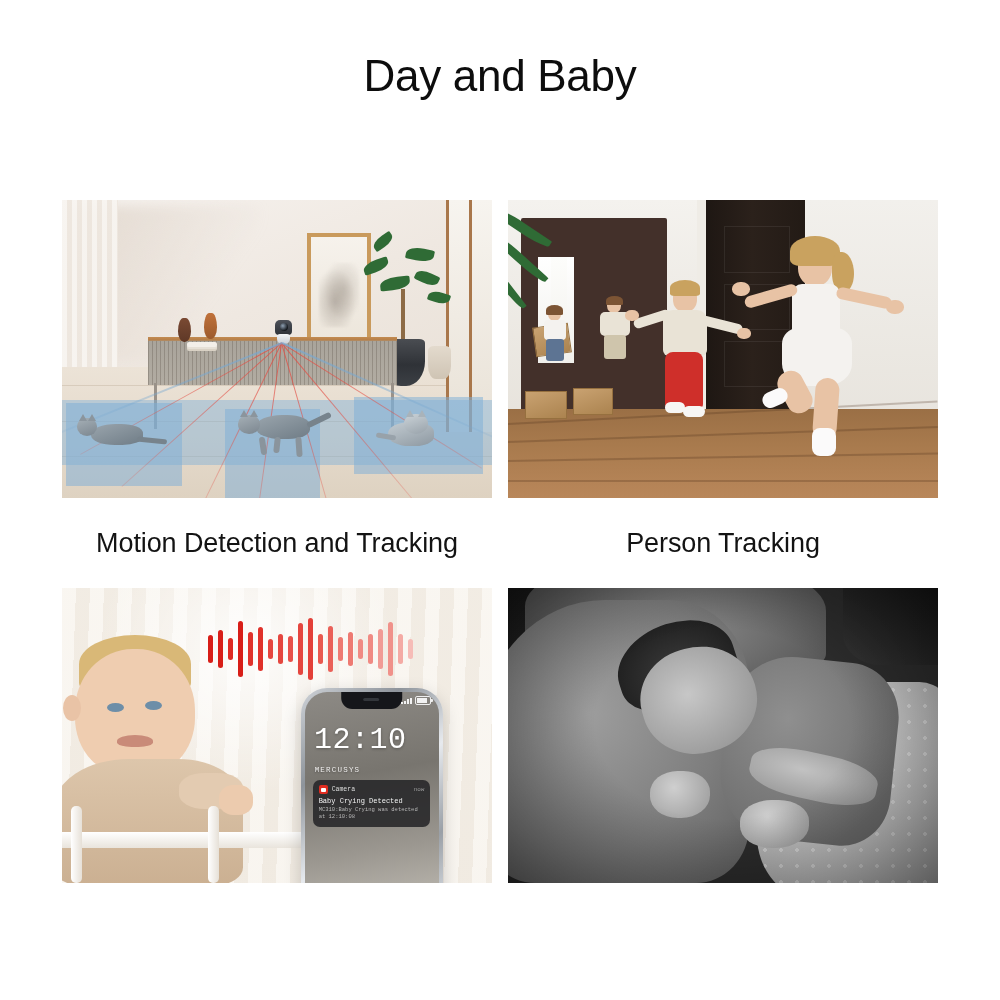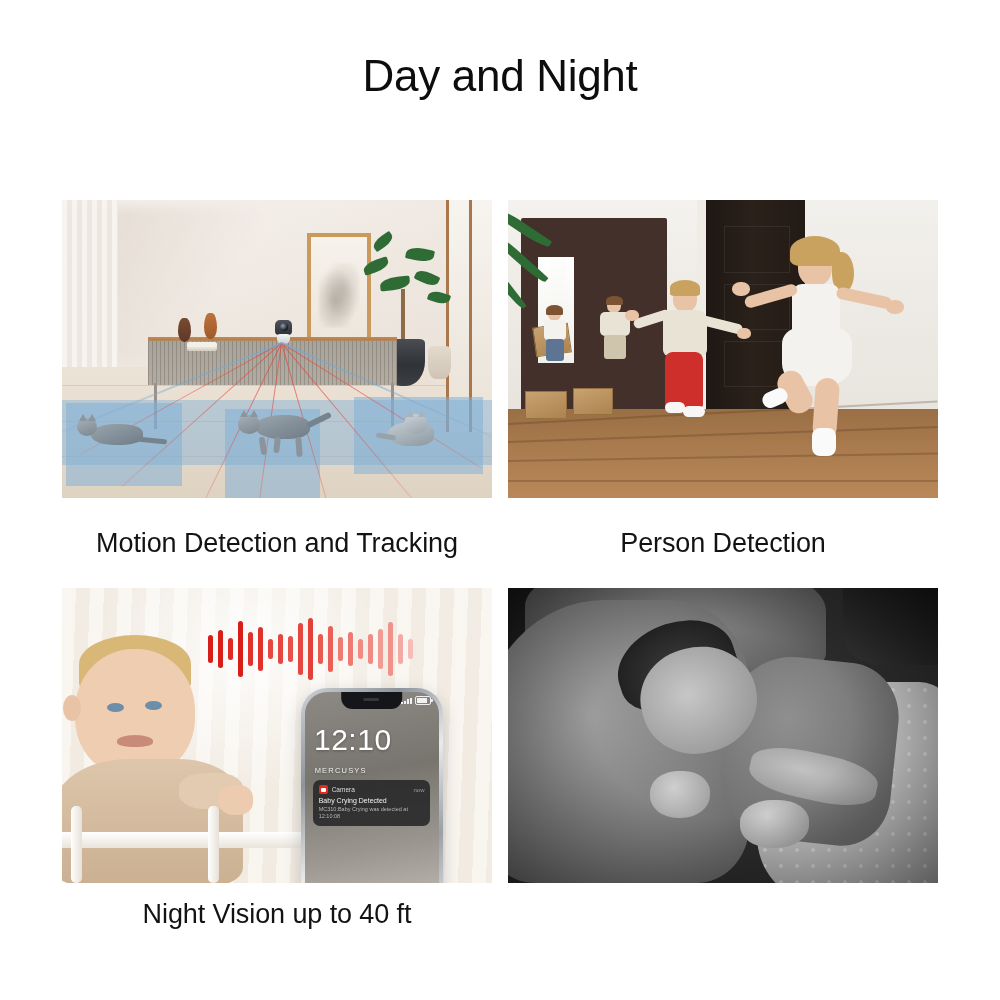--- a/index.html
+++ b/index.html
@@ -294,20 +294,21 @@
   }
   .wave-bar { width: 5px; border-radius: 3px; }
   
   .phone {
     position: absolute; left: 55.5%; top: 34%; width: 33%; height: 72%;
     border-radius: 26px 26px 0 0;
     background: linear-gradient(135deg,#cfd3d8 0%,#8e949b 28%,#e7eaee 55%,#9aa0a7 80%,#d3d7dc 100%);
     padding: 4px;
     box-sizing: border-box;
     box-shadow: 0 6px 18px rgba(0,0,0,.18);
+    font-family: Liberation Mono, monospace;
   }
   .phone-screen {
     position: relative; width: 100%; height: 100%;
     border-radius: 22px 22px 0 0; overflow: hidden;
     background: linear-gradient(170deg,#8d8a85 0%,#78756f 40%,#9b9790 75%,#b9b5ad 100%);
   }
   .notch {
     position: absolute; left: 50%; top: 0; transform: translateX(-50%);
     width: 46%; height: 17px; background: #15161a;
     border-radius: 0 0 11px 11px;
@@ -421,21 +422,21 @@
   }
   .night-vignette {
     position: absolute; inset: 0;
     background: radial-gradient(ellipse at 50% 46%, rgba(0,0,0,0) 42%, rgba(0,0,0,.45) 100%);
   }
 </style>
 </head>
 <body>
 
 <div class="page-title">
-  <span class="tl">Day and Night</span>
+  <span class="tl">Day and Baby</span>
 </div>
 
 <div class="grid">
 
   <div class="panel">
     <div class="room">
       <div class="room-wall"></div>
       <div class="wall-shadow"></div>
       <div class="curtain"></div>
       <div class="room-floor"></div>
@@ -588,21 +589,21 @@
         <div style="position:absolute;left:146px;top:70px;width:18px;height:14px;border-radius:46%;" class="skin"></div>
         <div style="position:absolute;left:42px;top:140px;width:26px;height:44px;border-radius:12px;transform:rotate(-28deg);" class="skin"></div>
         <div style="position:absolute;left:74px;top:148px;width:24px;height:62px;border-radius:12px;transform:rotate(4deg);" class="skin"></div>
         <div style="position:absolute;left:22px;top:160px;width:26px;height:16px;border-radius:8px;background:#fbfafa;transform:rotate(-24deg);"></div>
         <div style="position:absolute;left:72px;top:198px;width:24px;height:28px;border-radius:8px;background:#fbfafa;"></div>
       </div>
     </div>
   </div>
 
   <div class="caption">Motion Detection and Tracking</div>
-  <div class="caption">Person Detection</div>
+  <div class="caption">Person Tracking</div>
 
   <div class="panel">
     <div class="nursery">
       <div class="nursery-curtain"></div>
       <div class="nursery-glow"></div>
 
       <div class="baby" style="left:-2%;top:16%;width:240px;height:250px;">
         <div class="baby-hair" style="left:26px;top:0px;width:112px;height:58px;"></div>
         <div class="baby-head" style="left:22px;top:14px;width:120px;height:128px;"></div>
         <div style="position:absolute;left:54px;top:68px;width:17px;height:9px;border-radius:50%;background:#6d8ea8;"></div>
@@ -688,15 +689,14 @@
       <div class="pj"></div>
       <div class="sleep-hair"></div>
       <div class="sleep-head"></div>
       <div class="arm" style="left:56%;top:56%;width:30%;height:16%;transform:rotate(12deg);"></div>
       <div class="hand" style="left:33%;top:62%;width:14%;height:16%;"></div>
       <div class="hand" style="left:54%;top:72%;width:16%;height:16%;"></div>
       <div class="night-vignette"></div>
     </div>
   </div>
 
-  <div class="caption">Night Vision up to 40 ft</div>
 
 </div>
 
 </body></html>

